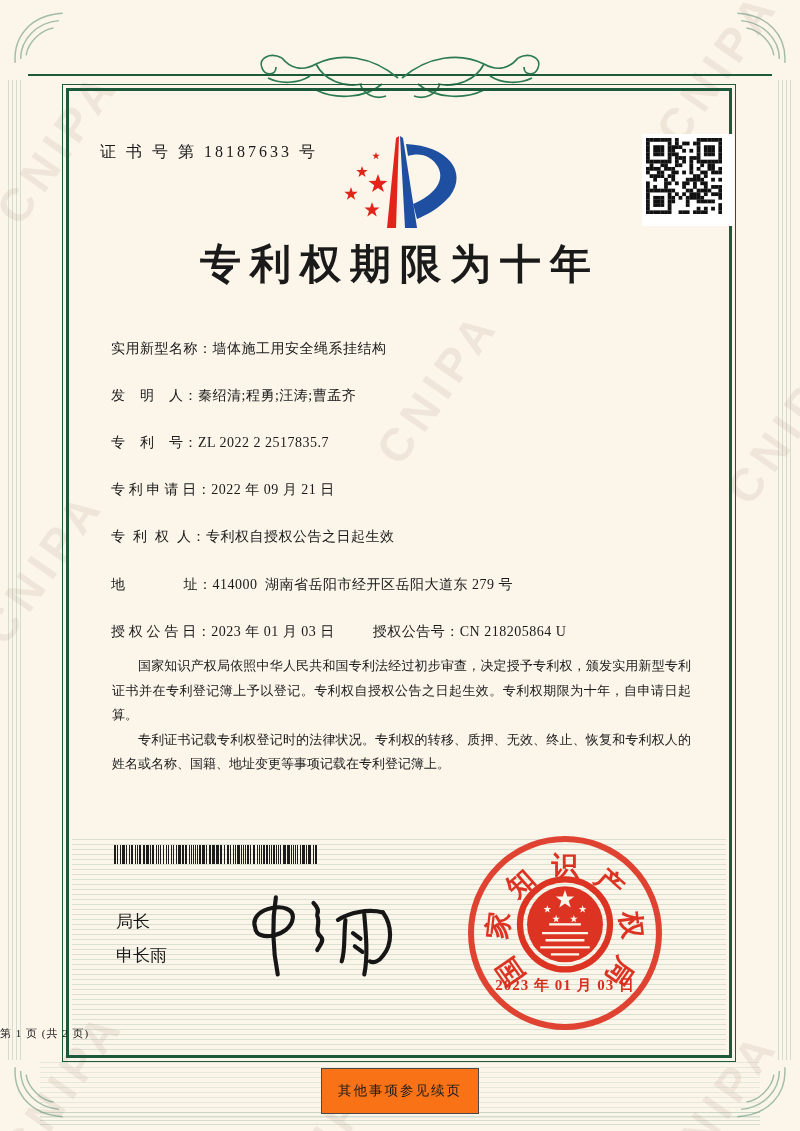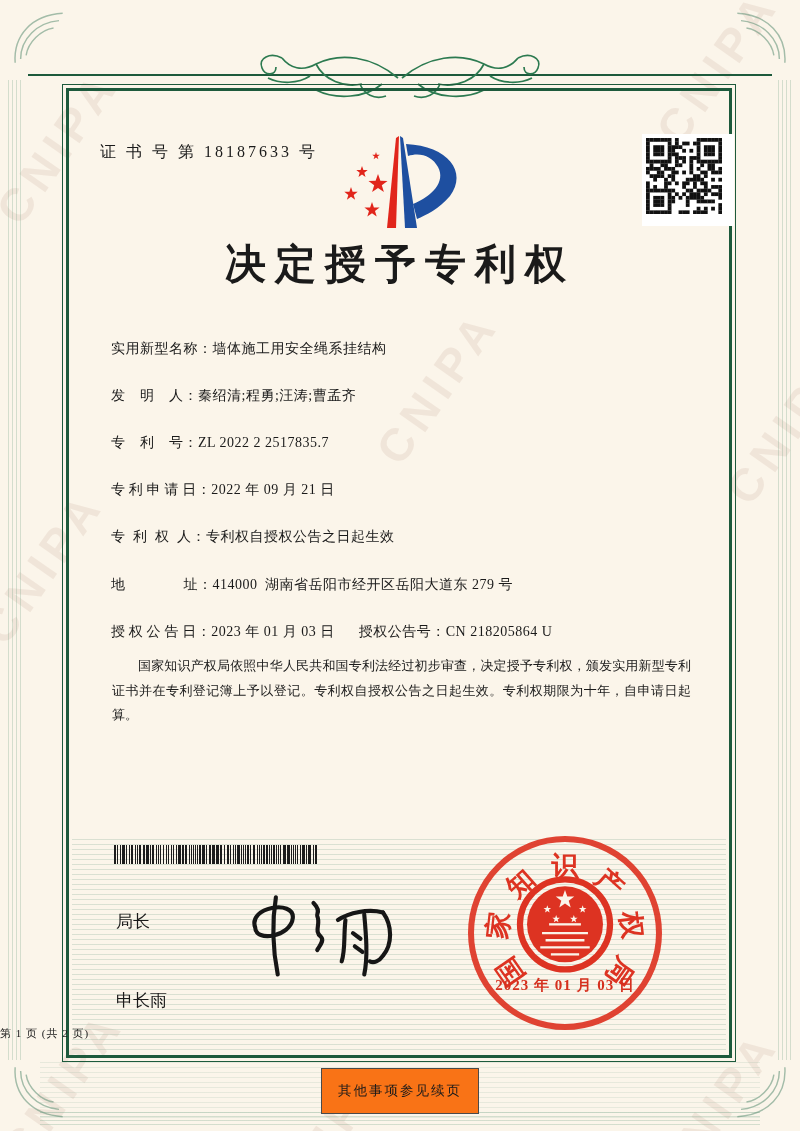--- a/index.html
+++ b/index.html
@@ -36,30 +36,30 @@
   }
   
   .cert-no{position:absolute; left:100px; top:142px; font-size:16px; letter-spacing:3px;}
   .logo{position:absolute; left:336px; top:116px;}
   .qr-wrap{position:absolute; left:642px; top:134px; width:84px; height:84px; background:#ffffff; padding:4px;}
   .doc-title{
     position:absolute; left:0; top:237px; width:100%; text-align:center;
     font-size:41px; font-weight:bold; letter-spacing:9px;
   }
   .frow{position:absolute; left:111px; font-size:14px; letter-spacing:0.5px; white-space:nowrap;}
-  .f2{margin-left:24px;}
+  .f2{margin-left:38px;}
   .paras{position:absolute; left:112px; top:654px; width:579px;}
   .paras p{margin:0; font-size:13px; line-height:24.5px; text-indent:2em; text-align:justify;}
   .band{position:absolute; left:72px; top:836px; width:654px; height:214px;
     background:repeating-linear-gradient(0deg, rgba(140,176,155,0.30) 0 1px, transparent 1px 5px);}
   .band2{position:absolute; left:40px; top:1058px; width:720px; height:60px;
     background:repeating-linear-gradient(0deg, rgba(140,176,155,0.18) 0 1px, transparent 1px 5px);}
   .barcode-wrap{position:absolute; left:114px; top:845px;}
   .sig-title{position:absolute; left:116px; top:910px; font-family:"Liberation Sans","DejaVu Sans",sans-serif; font-size:17px;}
-  .sig-name{position:absolute; left:116px; top:944px; font-family:"Liberation Sans","DejaVu Sans",sans-serif; font-size:17px;margin-top:45px;}
+  .sig-name{position:absolute; left:116px; top:944px; font-family:"Liberation Sans","DejaVu Sans",sans-serif; font-size:17px;}
   .signature{position:absolute; left:226px; top:888px;}
   
   .seal{
     position:absolute; left:468px; top:836px; width:194px; height:194px;
     border:6px solid rgba(221,51,34,0.92); border-radius:50%;
     box-sizing:border-box; z-index:3;
   }
   .seal-char{
     position:absolute; left:50%; top:50%;
     font-size:27px; font-weight:bold; color:#dd3322;
@@ -381,21 +381,21 @@
           <rect x="37.71" y="68.57" width="3.58" height="3.58"></rect>
           <rect x="44.57" y="68.57" width="3.58" height="3.58"></rect>
           <rect x="48.00" y="68.57" width="3.58" height="3.58"></rect>
           <rect x="51.43" y="68.57" width="3.58" height="3.58"></rect>
           <rect x="54.86" y="68.57" width="3.58" height="3.58"></rect>
           <rect x="68.57" y="68.57" width="3.58" height="3.58"></rect>
         </g>
       </svg>
   </div>
 
-  <div class="doc-title">决定授予专利权</div>
+  <div class="doc-title">专利权期限为十年</div>
 
   <div class="frow" style="top:340px;">
     <span>实用新型名称：</span><span>墙体施工用安全绳系挂结构</span>
   </div>
   <div class="frow" style="top:387px;">
     <span>发　明　人：</span><span>秦绍清;程勇;汪涛;曹孟齐</span>
   </div>
   <div class="frow" style="top:434px;">
     <span>专　利　号：</span><span>ZL 2022 2 2517835.7</span>
   </div>
@@ -407,20 +407,21 @@
   </div>
   <div class="frow" style="top:576px;">
     <span>地　　　　址：</span><span>414000 湖南省岳阳市经开区岳阳大道东 279 号</span>
   </div>
   <div class="frow" style="top:623px;">
     <span>授 权 公 告 日：</span><span>2023 年 01 月 03 日</span><span class="f2">授权公告号：</span><span>CN 218205864 U</span>
   </div>
 
   <div class="paras">
     <p>国家知识产权局依照中华人民共和国专利法经过初步审查，决定授予专利权，颁发实用新型专利证书并在专利登记簿上予以登记。专利权自授权公告之日起生效。专利权期限为十年，自申请日起算。</p>
+    <p>专利证书记载专利权登记时的法律状况。专利权的转移、质押、无效、终止、恢复和专利权人的姓名或名称、国籍、地址变更等事项记载在专利登记簿上。</p>
   </div>
 
   <div class="barcode-wrap">
     <svg id="barcode-svg" width="206" height="19" viewBox="0 0 206 19">
         <g id="barcode-bars" fill="#1c1c1c">
           <rect x="0" y="0" width="2" height="19"></rect>
           <rect x="3" y="0" width="1" height="19"></rect>
           <rect x="6" y="0" width="1" height="19"></rect>
           <rect x="8" y="0" width="3" height="19"></rect>
           <rect x="12" y="0" width="1" height="19"></rect>

